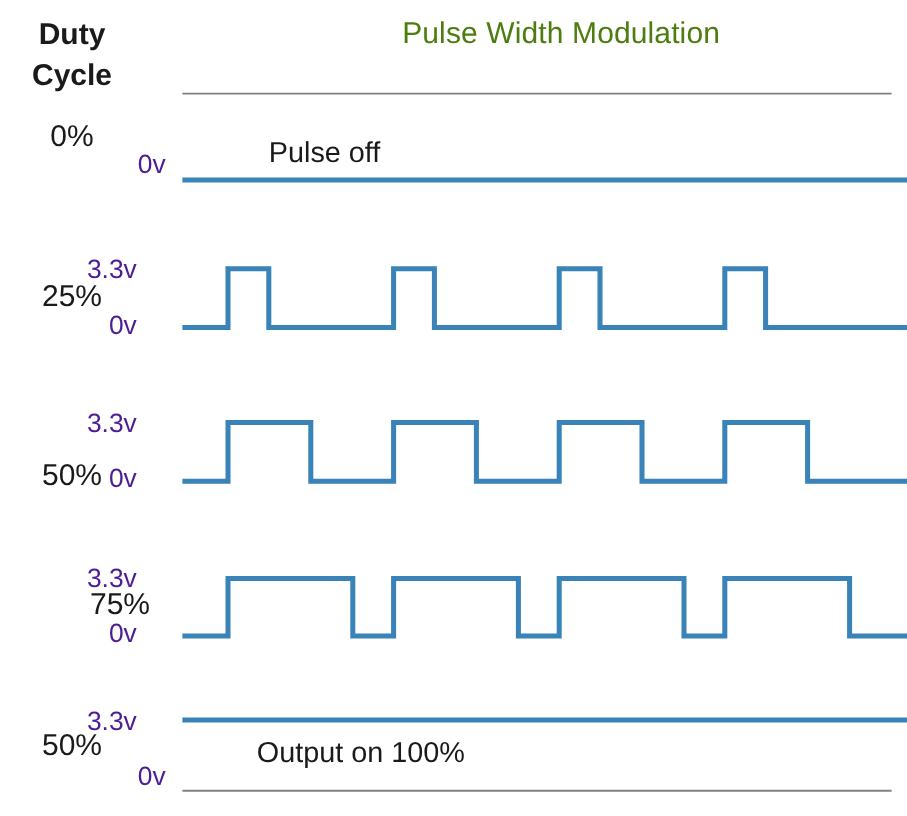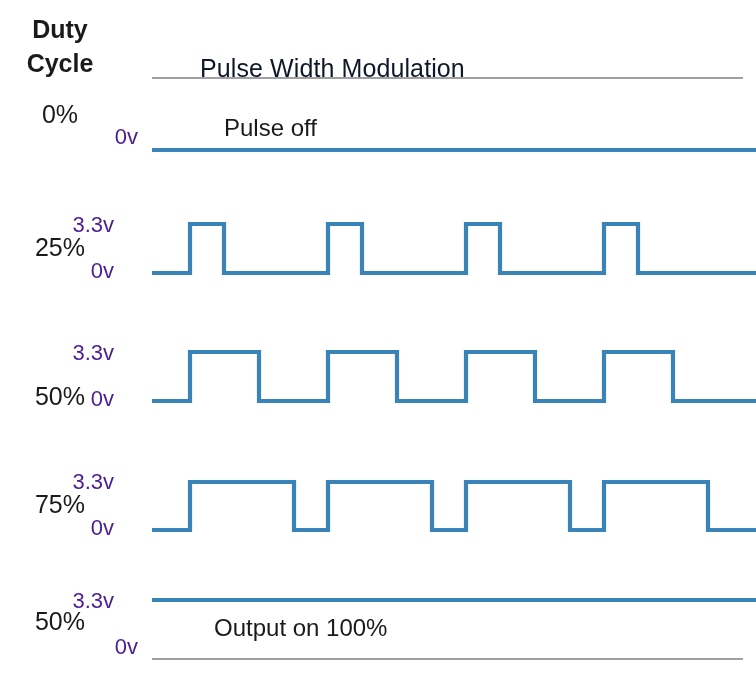--- a/index.html
+++ b/index.html
@@ -18,26 +18,25 @@
   .figure {
     position: relative;
     width: 756px;
     height: 680px;
   }
   .chart-title {
     position: absolute;
     left: 200px;
     top: 14px;
     width: 400px;
-    text-align: left;
+    text-align: right;
     font-size: 25px;
-    color: #0f172a;
+    color: #4d7c0f;
     letter-spacing: 0.1px;
     white-space: nowrap;
-    margin-top: 40px;
   }
   .duty-header {
     position: absolute;
     left: 0px;
     top: 12px;
     width: 120px;
     text-align: center;
     font-size: 25px;
     line-height: 34px;
     color: #1a1a1a;
@@ -113,21 +112,21 @@
   <div class="axis-label" style="left:42px; top:386px;">0v</div>
   <svg class="wave" width="756" height="680" aria-hidden="true">
     <path d="M152,401
              L190,401 L190,352 L259,352 L259,401
              L328,401 L328,352 L397,352 L397,401
              L466,401 L466,352 L535,352 L535,401
              L604,401 L604,352 L673,352 L673,401
              L756,401" fill="none" stroke="#3a83b9" stroke-width="4.2" stroke-linecap="butt" stroke-linejoin="miter"></path>
   </svg>
 
-  <div class="row-label" style="top:490px;">75%</div>
+  <div class="row-label" style="top:490px;padding-left:40px;">75%</div>
   <div class="axis-label" style="left:42px; top:469px;">3.3v</div>
   <div class="axis-label" style="left:42px; top:515px;">0v</div>
   <svg class="wave" width="756" height="680" aria-hidden="true">
     <path d="M152,530
              L190,530 L190,482 L294,482 L294,530
              L328,530 L328,482 L432,482 L432,530
              L466,530 L466,482 L570,482 L570,530
              L604,530 L604,482 L708,482 L708,530
              L756,530" fill="none" stroke="#3a83b9" stroke-width="4.2" stroke-linecap="butt" stroke-linejoin="miter"></path>
   </svg>

